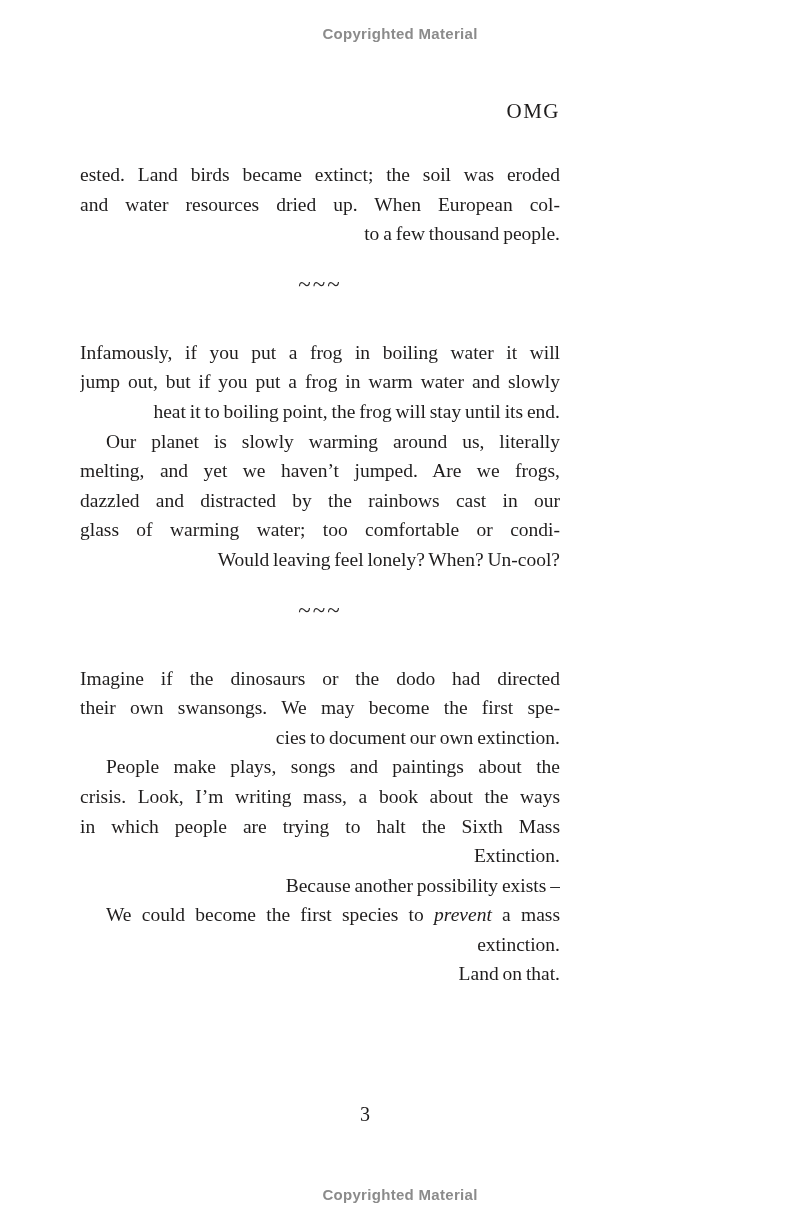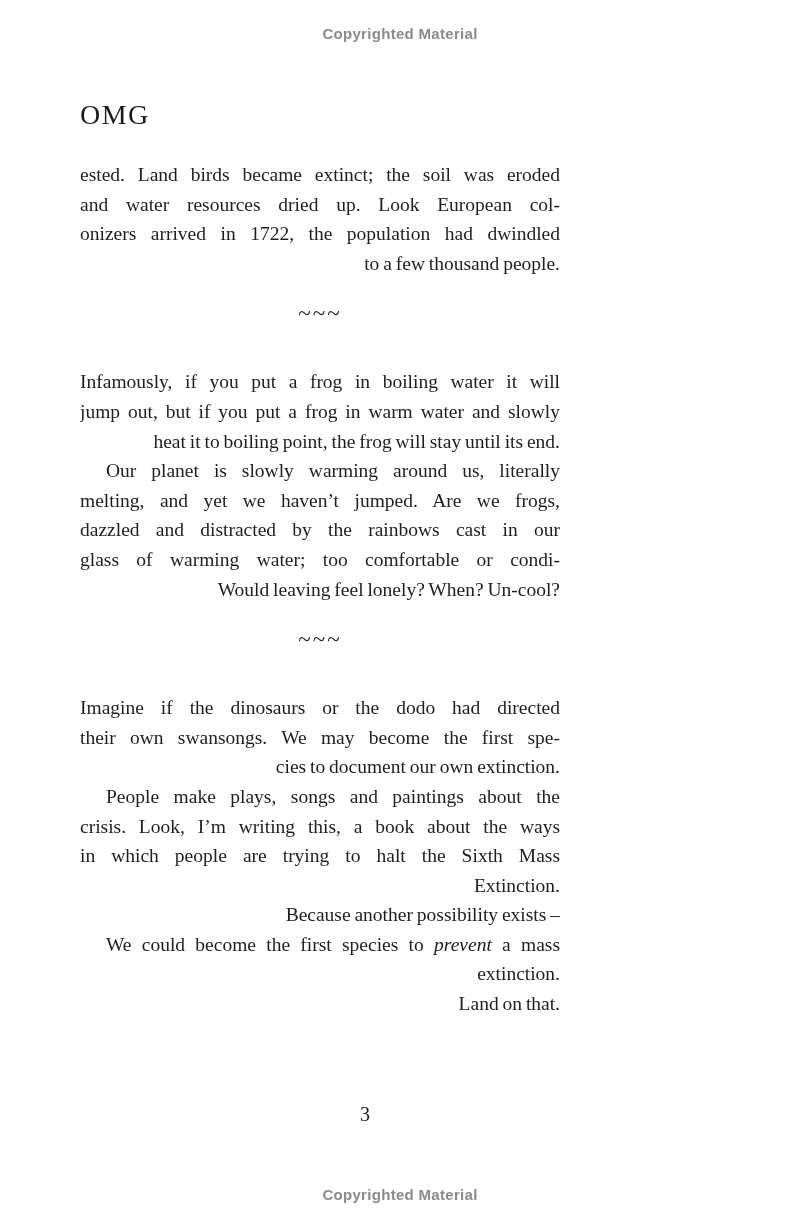--- a/index.html
+++ b/index.html
@@ -22,22 +22,22 @@
     color: #8b8b8b;
     letter-spacing: 0.3px;
   }
   .copyright.top { top: 25px; }
   .copyright.bottom { top: 1186px; }
   .chapter-title {
     position: absolute;
     top: 99px;
     left: 80px;
     width: 480px;
-    text-align: left;
-    font-size: 28px;
+    text-align: right;
+    font-size: 21px;
     letter-spacing: 1.5px;
     color: #1d1b1b;
   }
   .text-column {
     position: absolute;
     left: 80px;
     top: 160px;
     width: 480px;
     color: #1f1d1d;
     font-size: 19.5px;
@@ -79,22 +79,21 @@
 <body>
 
 <div class="page">
   <div class="copyright top">Copyrighted Material</div>
 
   <div class="chapter-title">OMG</div>
 
   <div class="text-column">
       <div class="para">
         <div class="line">ested. Land birds became extinct; the soil was eroded</div>
-        <div class="line">and water resources dried up. Look European col-</div>
-        <div class="line">onizers arrived in 1722, the population had dwindled</div>
+        <div class="line">and water resources dried up. When European col-</div>
         <div class="line last">to a few thousand people.</div>
       </div>
       <div class="separator">~~~</div>
       <div class="para">
         <div class="line">Infamously, if you put a frog in boiling water it will</div>
         <div class="line">jump out, but if you put a frog in warm water and slowly</div>
         <div class="line last">heat it to boiling point, the frog will stay until its end.</div>
       </div>
       <div class="para indent">
         <div class="line">Our planet is slowly warming around us, literally</div>
@@ -106,21 +105,21 @@
         <div class="line last">Would leaving feel lonely? When? Un-cool?</div>
       </div>
       <div class="separator">~~~</div>
       <div class="para">
         <div class="line">Imagine if the dinosaurs or the dodo had directed</div>
         <div class="line">their own swansongs. We may become the first spe-</div>
         <div class="line last">cies to document our own extinction.</div>
       </div>
       <div class="para indent">
         <div class="line">People make plays, songs and paintings about the</div>
-        <div class="line">crisis. Look, I’m writing this, a book about the ways</div>
+        <div class="line">crisis. Look, I’m writing mass, a book about the ways</div>
         <div class="line">in which people are trying to halt the Sixth Mass</div>
         <div class="line last">Extinction.</div>
       </div>
       <div class="para indent">
         <div class="line last">Because another possibility exists –</div>
       </div>
       <div class="para indent">
         <div class="line">We could become the first species to <i>prevent</i> a mass</div>
         <div class="line last">extinction.</div>
       </div>

